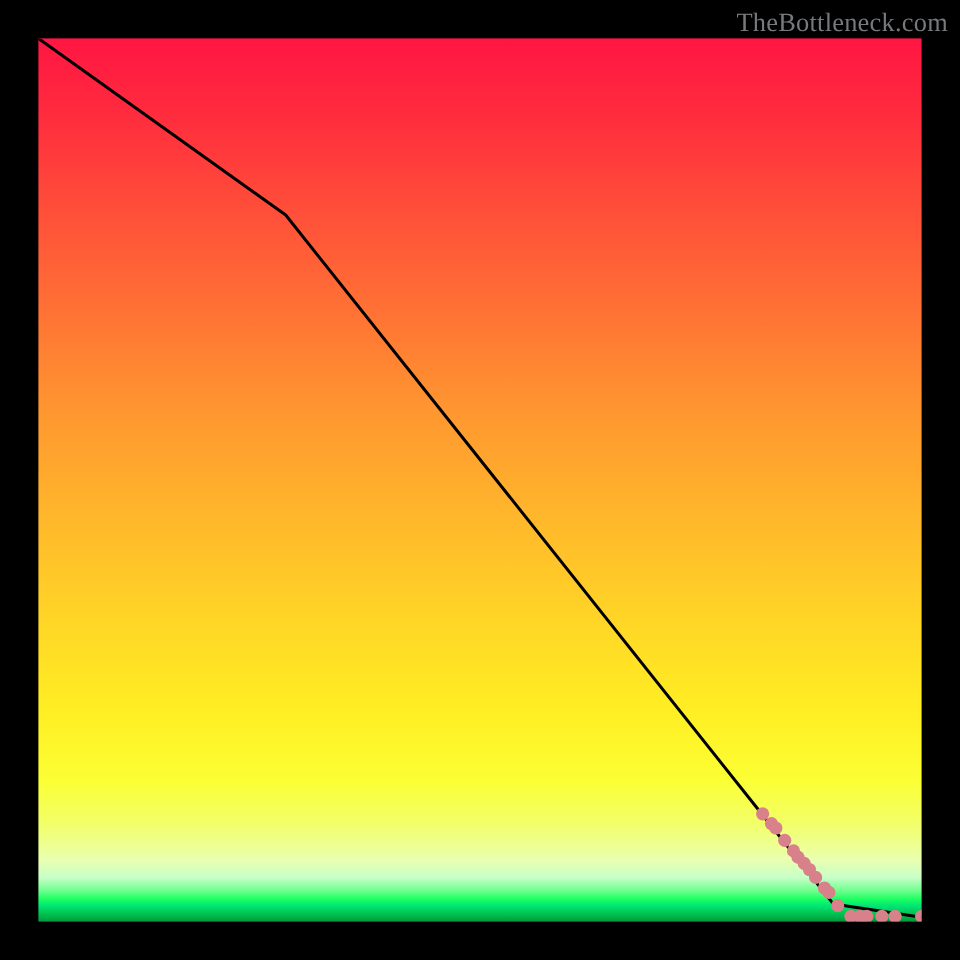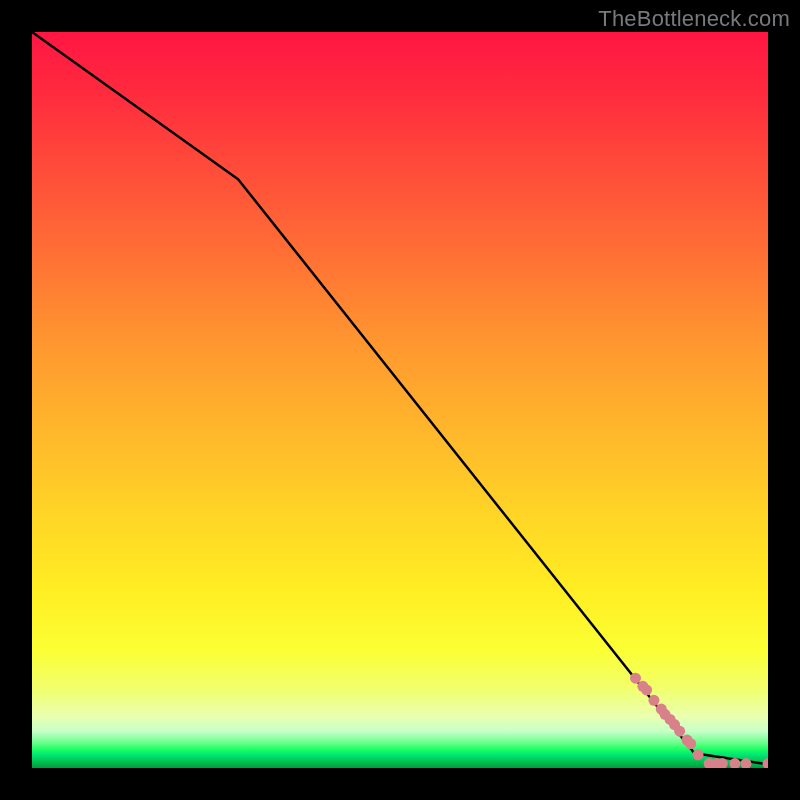--- a/index.html
+++ b/index.html
@@ -9,20 +9,21 @@
     height: 800px;
     background: #000;
     overflow: hidden;
     font-family: Arial, Helvetica, sans-serif;
   }
   .frame {
     position: relative;
     width: 800px;
     height: 800px;
     background: #000;
+    font-family: Liberation Serif, serif;
   }
   .plot {
     position: absolute;
     left: 32px;
     top: 32px;
     width: 736px;
     height: 736px;
     
     background: linear-gradient(
       to bottom,

